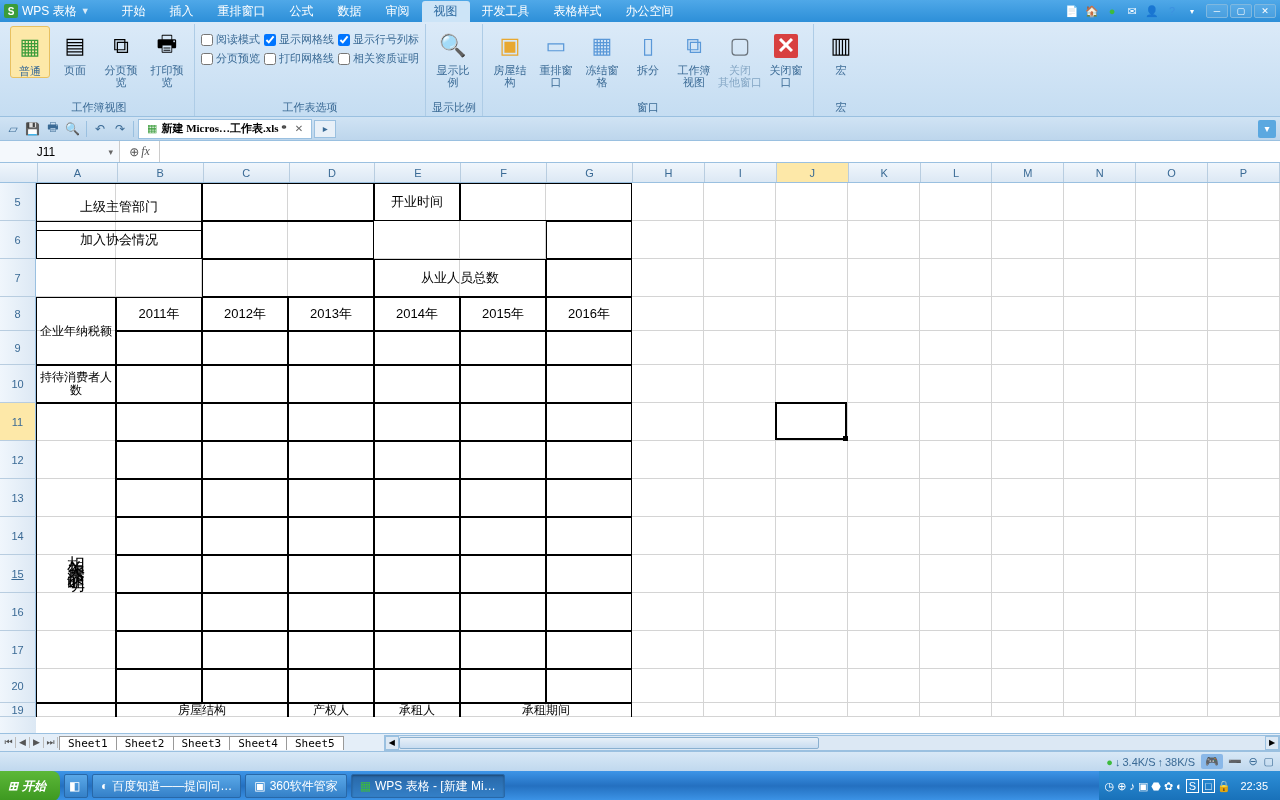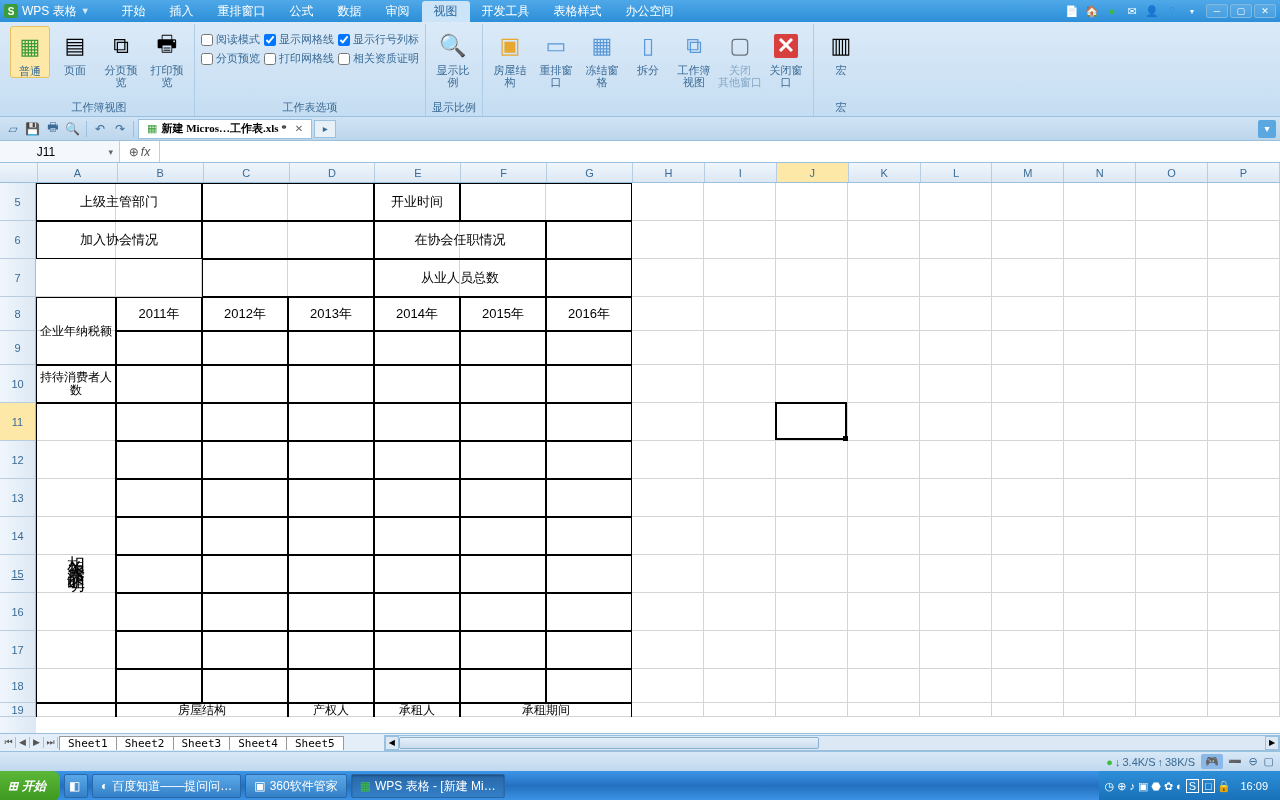--- a/index.html
+++ b/index.html
@@ -220,20 +220,21 @@
           <div class="lbl" style="white-space:pre">关闭
 其他窗口</div>
         </div>
       <div class="big-btn">
           <div class="ico">
             <div class="close-ico">✕</div>
           </div>
           <div class="lbl">关闭窗口</div>
         </div>
     </div>
+    <div class="group-label">窗口</div>
   </div>
   <div class="ribbon-group" style="border-right:none">
     <div class="group-body">
       <div class="big-btn">
           <div class="ico">▥</div>
           <div class="lbl">宏</div>
         </div>
     </div>
     <div class="group-label">宏</div>
   </div>
@@ -259,21 +260,21 @@
   <div class="rightcollapse">▾</div>
 </div>
 
 <div class="fbar">
   <div class="namebox">
       <input value="J11" style="">
       <span style="font-size:9px;color:#666;margin-left:auto">▾</span>
     </div>
   <div class="fx">
       <span>⊕</span>
-      <i style="font-family:Liberation Sans, sans-serif">fx</i>
+      <i style="font-family:Liberation Serif, serif">fx</i>
     </div>
   <div class="finput"></div>
 </div>
 
 <div class="gridwrap">
   <div class="colheads" id="colheads">
       <div class="corner"></div>
       <div class="ch" style="width: 80px;">A</div>
       <div class="ch" style="width: 86px;">B</div>
       <div class="ch" style="width: 86px;">C</div>
@@ -299,21 +300,21 @@
         <div class="rh" style="height: 34px;">8</div>
         <div class="rh" style="height: 34px;">9</div>
         <div class="rh" style="height: 38px;">10</div>
         <div class="rh sel" style="height: 38px;">11</div>
         <div class="rh" style="height: 38px;">12</div>
         <div class="rh" style="height: 38px;">13</div>
         <div class="rh" style="height: 38px;">14</div>
         <div class="rh" style="height: 38px; text-decoration: underline;">15</div>
         <div class="rh" style="height: 38px;">16</div>
         <div class="rh" style="height: 38px;">17</div>
-        <div class="rh" style="height: 34px;">18</div>
+        <div class="rh" style="height: 34px;">20</div>
         <div class="rh" style="height: 14px;">19</div>
       </div>
     <div class="cells" id="cells">
         <div class="row" style="height: 38px;">
           <div class="cell" style="width: 80px; height: 38px;"></div>
           <div class="cell" style="width: 86px; height: 38px;"></div>
           <div class="cell" style="width: 86px; height: 38px;"></div>
           <div class="cell" style="width: 86px; height: 38px;"></div>
           <div class="cell" style="width: 86px; height: 38px;"></div>
           <div class="cell" style="width: 86px; height: 38px;"></div>
@@ -573,27 +574,26 @@
           <div class="cell" style="width: 72px; height: 14px;"></div>
           <div class="cell" style="width: 72px; height: 14px;"></div>
           <div class="cell" style="width: 72px; height: 14px;"></div>
           <div class="cell" style="width: 72px; height: 14px;"></div>
           <div class="cell" style="width: 72px; height: 14px;"></div>
           <div class="cell" style="width: 72px; height: 14px;"></div>
           <div class="cell" style="width: 72px; height: 14px;"></div>
           <div class="cell" style="width: 72px; height: 14px;"></div>
           <div class="cell" style="width: 72px; height: 14px;"></div>
         </div>
-        <div style="position: absolute; left: 0px; top: 0px; width: 166px; height: 38px; border: 1px solid rgb(0, 0, 0); display: flex; align-items: center; justify-content: center; font-size: 13px; background: transparent;">上级主管部门</div>
+        <div style="position: absolute; left: 0px; top: 0px; width: 166px; height: 48px; border: 1px solid rgb(0, 0, 0); display: flex; align-items: center; justify-content: center; font-size: 13px; background: transparent;">上级主管部门</div>
         <div style="position: absolute; left: 166px; top: 0px; width: 172px; height: 38px; border: 1px solid rgb(0, 0, 0); display: flex; align-items: center; justify-content: center; font-size: 13px; background: transparent;"></div>
         <div style="position: absolute; left: 338px; top: 0px; width: 86px; height: 38px; border: 1px solid rgb(0, 0, 0); display: flex; align-items: center; justify-content: center; font-size: 13px; background: transparent;">开业时间</div>
         <div style="position: absolute; left: 424px; top: 0px; width: 172px; height: 38px; border: 1px solid rgb(0, 0, 0); display: flex; align-items: center; justify-content: center; font-size: 13px; background: transparent;"></div>
         <div style="position: absolute; left: 0px; top: 38px; width: 166px; height: 38px; border: 1px solid rgb(0, 0, 0); display: flex; align-items: center; justify-content: center; font-size: 13px; background: transparent;">加入协会情况</div>
         <div style="position: absolute; left: 166px; top: 38px; width: 172px; height: 38px; border: 1px solid rgb(0, 0, 0); display: flex; align-items: center; justify-content: center; font-size: 13px; background: transparent;"></div>
-        <div style="position: absolute; left: 338px; top: 38px; width: 172px; height: 38px; border: 1px solid rgb(0, 0, 0); display: flex; align-items: center; justify-content: center; font-size: 13px; background: transparent;">在协会任职情况</div>
         <div style="position: absolute; left: 510px; top: 38px; width: 86px; height: 38px; border: 1px solid rgb(0, 0, 0); display: flex; align-items: center; justify-content: center; font-size: 13px; background: transparent;"></div>
         <div style="position: absolute; left: 166px; top: 76px; width: 172px; height: 38px; border: 1px solid rgb(0, 0, 0); display: flex; align-items: center; justify-content: center; font-size: 13px; background: transparent;"></div>
         <div style="position: absolute; left: 338px; top: 76px; width: 172px; height: 38px; border: 1px solid rgb(0, 0, 0); display: flex; align-items: center; justify-content: center; font-size: 13px; background: transparent;">从业人员总数</div>
         <div style="position: absolute; left: 510px; top: 76px; width: 86px; height: 38px; border: 1px solid rgb(0, 0, 0); display: flex; align-items: center; justify-content: center; font-size: 13px; background: transparent;"></div>
         <div style="position: absolute; left: 0px; top: 114px; width: 80px; height: 68px; border: 1px solid rgb(0, 0, 0); display: flex; align-items: center; justify-content: center; background: transparent; font-size: 12px; text-align: center; line-height: 1.2; padding: 0px 2px;">企业年纳税额</div>
         <div style="position: absolute; left: 80px; top: 114px; width: 86px; height: 34px; border: 1px solid rgb(0, 0, 0); display: flex; align-items: center; justify-content: center; font-size: 13px; background: transparent;">2011年</div>
         <div style="position: absolute; left: 80px; top: 148px; width: 86px; height: 34px; border: 1px solid rgb(0, 0, 0); display: flex; align-items: center; justify-content: center; font-size: 13px; background: transparent;"></div>
         <div style="position: absolute; left: 166px; top: 114px; width: 86px; height: 34px; border: 1px solid rgb(0, 0, 0); display: flex; align-items: center; justify-content: center; font-size: 13px; background: transparent;">2012年</div>
         <div style="position: absolute; left: 166px; top: 148px; width: 86px; height: 34px; border: 1px solid rgb(0, 0, 0); display: flex; align-items: center; justify-content: center; font-size: 13px; background: transparent;"></div>
         <div style="position: absolute; left: 252px; top: 114px; width: 86px; height: 34px; border: 1px solid rgb(0, 0, 0); display: flex; align-items: center; justify-content: center; font-size: 13px; background: transparent;">2013年</div>
@@ -723,15 +723,15 @@
     <span>◷</span>
     <span>⊕</span>
     <span>♪</span>
     <span>▣</span>
     <span>⬣</span>
     <span>✿</span>
     <span>◐</span>
     <span style="border:1px solid #fff;padding:0 2px">S</span>
     <span style="border:1px solid #fff;padding:0 2px">□</span>
     <span>🔒</span>
-    <span class="clock">16:09</span>
+    <span class="clock">22:35</span>
   </div>
 </div>
 
 </body></html>

